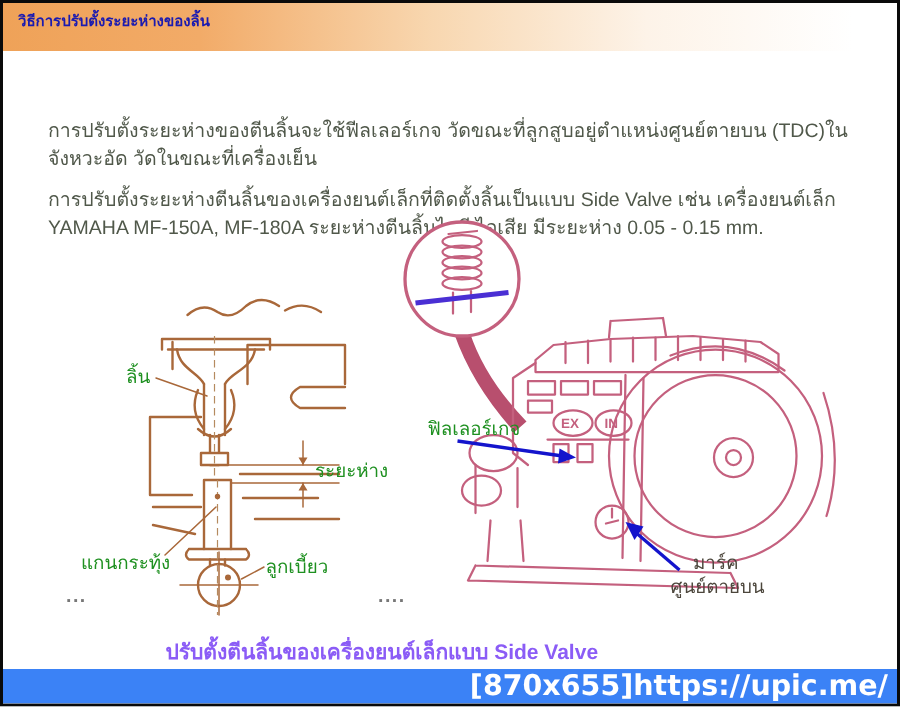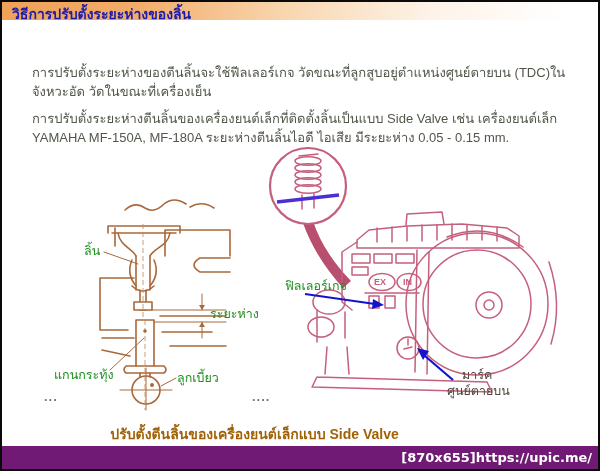--- a/index.html
+++ b/index.html
@@ -3,43 +3,43 @@
 <meta charset="utf-8">
 <style>
   html,body { margin:0; padding:0; background:#e9e9e9; }
   * { box-sizing:border-box; }
   .frame {
     position:relative; width:600px; height:471px;
     background:#ffffff; border:2px solid #0a0a0a; overflow:hidden;
     font-family:"Liberation Sans","DejaVu Sans",sans-serif;
   }
   .titlebar {
-    height:18px; line-height:25px; padding-left:10px;
+    height:32px; line-height:25px; padding-left:10px;
     background:linear-gradient(to right,#efa258 0%,#f2ab68 22%,#f8d7b0 48%,#fdf3e8 72%,#ffffff 95%);
-    font-weight:bold; font-size:14px; color:#1b1bb0;
+    font-weight:bold; font-size:10px; color:#1b1bb0;
   }
   .body-text { padding:12px 16px 0 30px;margin-top:32px; }
   .body-text p {
     margin:0 0 9px 0; font-size:13px; line-height:18.5px; color:#50584a;
   }
   .diagram { position:absolute; }
   .svg-label-green { font-size:12.5px; fill:#1e9020; }
   .svg-label-dark  { font-size:12.5px; fill:#4c463c; }
   .svg-label-pink  { font-size:9px; font-weight:bold; fill:#c4607e; }
   .ellipsis {
     position:absolute; font-size:13px; font-weight:bold; color:#777777; letter-spacing:1px;
   }
   .caption {
     position:absolute; top:421px; left:0; width:505px; text-align:center;
-    font-weight:bold; font-size:14px; color:#a16207;
+    font-weight:bold; font-size:14px; color:#8b5cf6;
   }
   .footerbar {
     position:absolute; left:0; right:0; bottom:0; height:23px;
-    background:#701a75; color:#ffffff; text-align:right;
-    font-size:13px; font-weight:bold; line-height:23px; padding-right:6px;
+    background:#3b82f6; color:#ffffff; text-align:right;
+    font-size:19px; font-weight:bold; line-height:23px; padding-right:6px;
     font-family:"DejaVu Sans","Liberation Sans",sans-serif;
   }
 </style>
 </head>
 <body>
 
 <div class="frame">
 
   <div class="titlebar">
     <span>วิธีการปรับตั้งระยะห่างของลิ้น</span>

